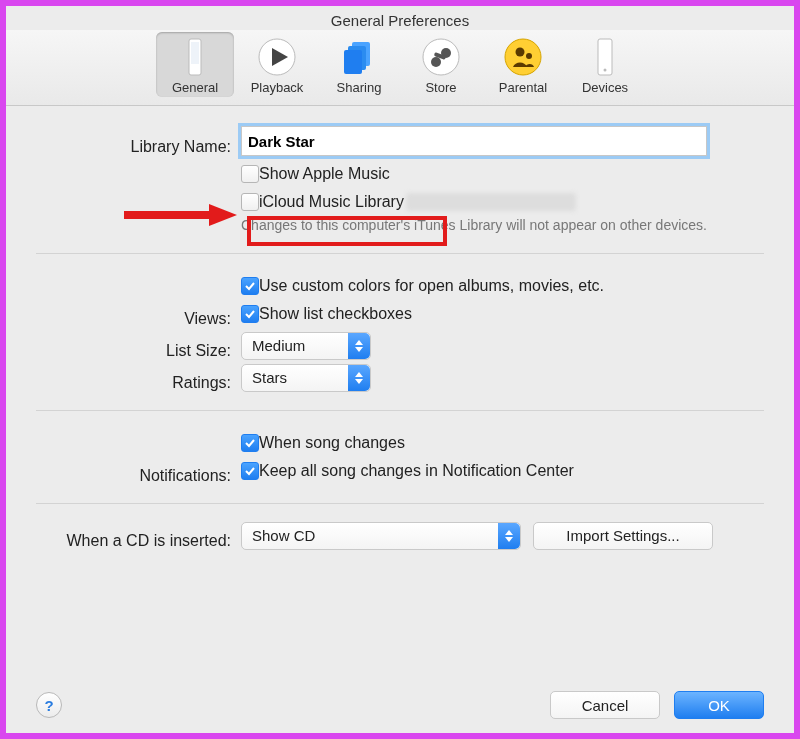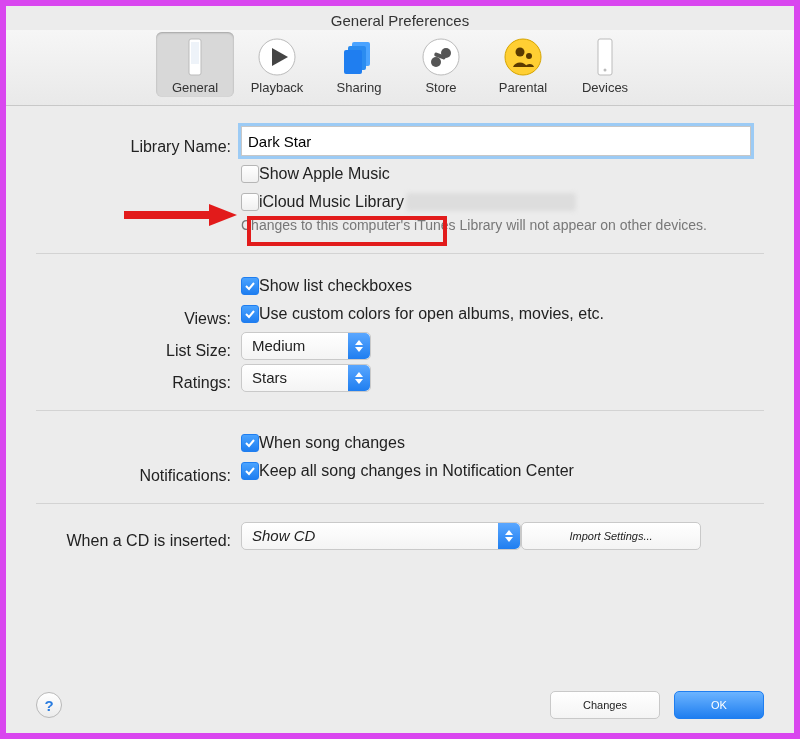--- a/index.html
+++ b/index.html
@@ -50,28 +50,29 @@
   }
   .tool .icon { width: 42px; height: 42px; display:flex;align-items:center;justify-content:center;}
   .tool .tlabel { font-size: 13px; color:#333; margin-top:2px; }
 
   .content { padding: 20px 30px 0 30px; position:relative; }
   .row { display:flex; align-items:flex-end; margin-bottom:4px; }
   .label-col { width: 205px; text-align:right; padding-right:10px; padding-top:4px; font-size:16px; color:#222;}
   .ctrl-col { flex:1; }
 
   input[type=text].textfield {
-    width: 510px;
+    width: 466px;
     height: 30px;
     font-size: 15px;
     padding: 2px 6px;
     border: 1px solid #c7c7c7;
     background:#fff;
     outline: 3px solid #9ccbf5;
     outline-offset: 0;
+    font-weight: bold;
   }
 
   .chk-line { display:flex; align-items:center; height:28px; font-size:16px;}
   .mac-chk {
     width:18px;height:18px;border:1px solid #b6b6b6;border-radius:3px;
     background:linear-gradient(#fff,#f0f0f0);
     display:inline-flex;align-items:center;justify-content:center;flex-shrink:0;
   }
   .mac-chk.checked {
     background:linear-gradient(#4aa3ff,#1f7ef0);
@@ -95,21 +96,21 @@
     border-top-right-radius:5px;border-bottom-right-radius:5px;
     display:flex;flex-direction:column;align-items:center;justify-content:center;
   }
   .select .stepper::before,.select .stepper::after{
     content:"";width:0;height:0;border-left:4px solid transparent;border-right:4px solid transparent;
   }
   .select .stepper::before{border-bottom:5px solid #fff;margin-bottom:2px;}
   .select .stepper::after{border-top:5px solid #fff;}
 
   .mac-btn {
-    height:28px;padding:0 18px;font-size:11px;border:1px solid #c9c9c9;border-radius:5px;
+    height:28px;padding:0 18px;font-size:15px;border:1px solid #c9c9c9;border-radius:5px;
     background:linear-gradient(#ffffff,#f4f4f4);display:inline-flex;align-items:center;
   }
   .mac-btn.primary{
     background:linear-gradient(#6cb4ff,#1f7ef0);color:#fff;border-color:#1f7ef0;
   }
 
   .footer{
     position:absolute;left:0;right:0;bottom:14px;
     display:flex;align-items:center;padding:0 30px;gap:14px;
   }
@@ -227,29 +228,29 @@
 
     <div class="row">
       <div class="label-col">Views:</div>
       <div class="ctrl-col">
         <div class="chk-line">
           <span class="mac-chk checked">
               <svg viewBox="0 0 12 12">
                 <polyline points="2,6 5,9 10,3" stroke="#fff" stroke-width="2" fill="none"></polyline>
               </svg>
             </span>
-          <span>Show list checkboxes</span>
+          <span>Use custom colors for open albums, movies, etc.</span>
         </div>
         <div class="chk-line">
           <span class="mac-chk checked">
               <svg viewBox="0 0 12 12">
                 <polyline points="2,6 5,9 10,3" stroke="#fff" stroke-width="2" fill="none"></polyline>
               </svg>
             </span>
-          <span>Use custom colors for open albums, movies, etc.</span>
+          <span>Show list checkboxes</span>
         </div>
       </div>
     </div>
 
     <div class="row" style="margin-top:4px;">
       <div class="label-col">List Size:</div>
       <div class="ctrl-col">
         <span class="select" style="width:130px;">
           <span>Medium</span>
           <span class="stepper"></span>
@@ -288,21 +289,21 @@
             </span>
           <span>Keep all song changes in Notification Center</span>
         </div>
       </div>
     </div>
 
     <hr class="sep">
 
     <div class="row">
       <div class="label-col">When a CD is inserted:</div>
-      <div class="ctrl-col" style="display:flex;align-items:center;font-style:italic;">
+      <div class="ctrl-col" style="display:flex;gap:12px;align-items:center;">
         <span class="select" style="width:280px;">
           <span>Show CD</span>
           <span class="stepper"></span>
         </span>
         <span class="mac-btn" style="width:180px;justify-content:center;">
           <span>Import Settings...</span>
         </span>
       </div>
     </div>
 
@@ -315,20 +316,20 @@
   <div class="annot-box" style="left:241px;top:210px;width:200px;height:30px;"></div>
   <svg class="annot-arrow" style="left:113px;top:196px;" width="120" height="26">
     <line x1="5" y1="13" x2="95" y2="13" stroke="#e21b1b" stroke-width="8"></line>
     <polygon points="90,2 118,13 90,24" fill="#e21b1b"></polygon>
   </svg>
 
   <div class="footer">
     <span class="help">?</span>
     <span style="flex:1"></span>
     <span class="mac-btn" style="width:110px;justify-content:center;">
-      <span>Changes</span>
+      <span>Cancel</span>
     </span>
     <span class="mac-btn primary" style="width:90px;justify-content:center;">
       <span>OK</span>
     </span>
   </div>
 
 </div>
 
 </body></html>

